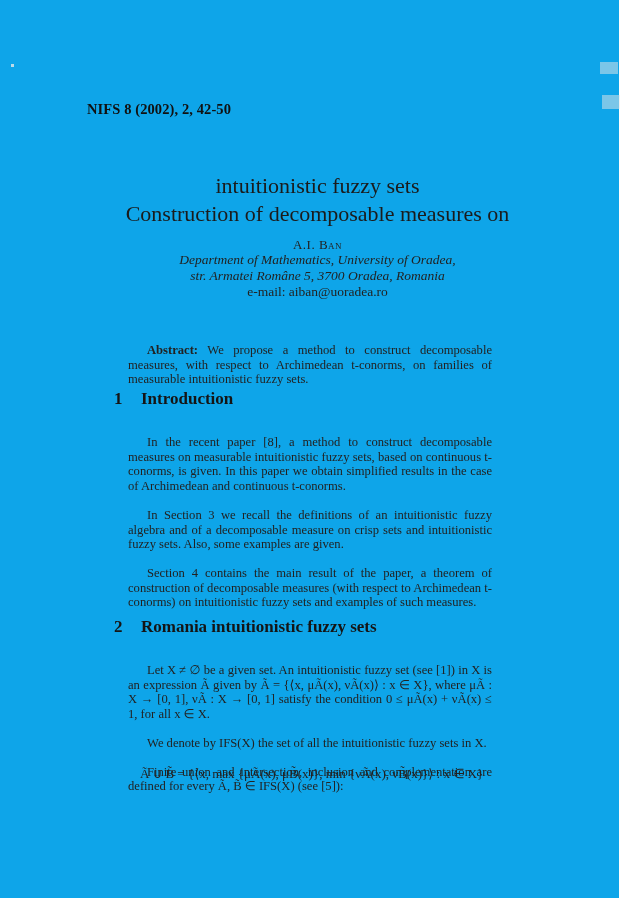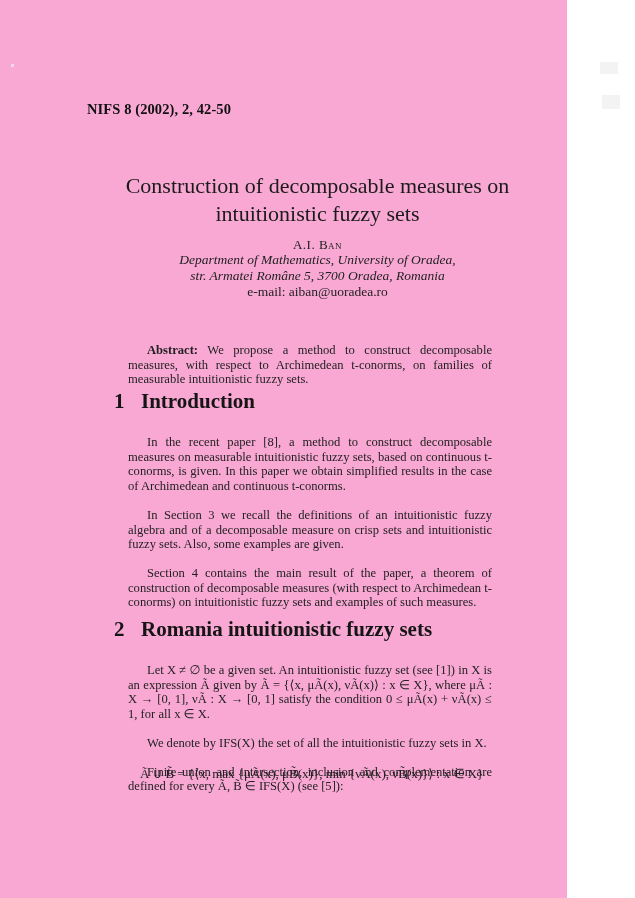--- a/index.html
+++ b/index.html
@@ -1,36 +1,36 @@
 <!DOCTYPE html>
 <html><head>
 <meta charset="utf-8">
 <style>
   html, body { margin: 0; padding: 0; background: #ffffff; }
   body { width: 635px; height: 898px; position: relative; overflow: hidden;
          font-family: "DejaVu Serif", "Liberation Serif", serif; color: #1a1a1a; }
-  .page { position: absolute; left: 0; top: 0; width: 567px; height: 898px; background: #f9a8d4; }
+  .page { position: absolute; left: 0; top: 0; width: 619px; height: 898px; background: #0ea5e9; }
   .journal { position: absolute; left: 87px; top: 101px; font-family: "Liberation Serif", serif;
              font-weight: bold; font-size: 14.5px; color: #111; letter-spacing: 0.1px; }
   .title { position: absolute; left: 100px; width: 435px; top: 172px; text-align: center;
            font-family: "Liberation Serif", serif; font-size: 22px; line-height: 28px; color: #1b1b1b; }
   .author { position: absolute; left: 100px; width: 435px; top: 237px; text-align: center;
             font-family: "Liberation Serif", serif; font-size: 13px; color: #222; letter-spacing: 0.5px; }
   .author .sc { font-variant: small-caps; }
   .affil { position: absolute; left: 100px; width: 435px; top: 252px; text-align: center;
            font-family: Liberation Serif, serif; font-style: italic; font-size: 13.5px; line-height: 16px; color: #222; }
   .email { position: absolute; left: 100px; width: 435px; top: 284px; text-align: center;
            font-family: "Liberation Serif", serif; font-size: 13.5px; color: #222; }
   .block { position: absolute; left: 114px; width: 392px; font-family: "Liberation Serif", serif;
            font-size: 12.6px; line-height: 14.7px; color: #222; text-align: justify; }
   .block p { margin: 14px; text-indent: 19px; }
   .abstract { top: 329px; }
   .abstract b { font-weight: bold; }
   .heading { position: absolute; left: 114px; font-family: "Liberation Serif", serif; font-weight: bold;
-             font-size: 21px; color: #151515; }
+             font-size: 17px; color: #151515; }
   .heading .num { display: inline-block; width: 27px; }
   .h1 { top: 389px; }
   .intro { top: 421px; }
   .h2 { top: 617px; }
   .sec2 { top: 649px; }
   .formula { position: absolute; left: 140px; top: 766px; font-family: "Liberation Serif", serif;
              font-size: 13px; color: #222; white-space: nowrap; }
   .scan-mark { position: absolute; background: #e8e8e8; opacity: 0.5; }
 </style>
 </head>
@@ -38,22 +38,22 @@
 
 <div class="page">
 
   <div class="scan-mark" style="left:600px;top:62px;width:18px;height:12px;"></div>
   <div class="scan-mark" style="left:602px;top:95px;width:18px;height:14px;"></div>
   <div class="scan-mark" style="left:11px;top:64px;width:3px;height:3px;opacity:0.8;"></div>
 
   <div class="journal">NIFS 8 (2002), 2, 42-50</div>
 
   <div class="title">
+    <div>intuitionistic fuzzy sets</div>
     <div>Construction of decomposable measures on</div>
-    <div>intuitionistic fuzzy sets</div>
   </div>
 
   <div class="author">
     <span>A.I. </span><span class="sc">Ban</span>
   </div>
 
   <div class="affil">
     <div>Department of Mathematics, University of Oradea,</div>
     <div>str. Armatei Române 5, 3700 Oradea, Romania</div>
   </div>

